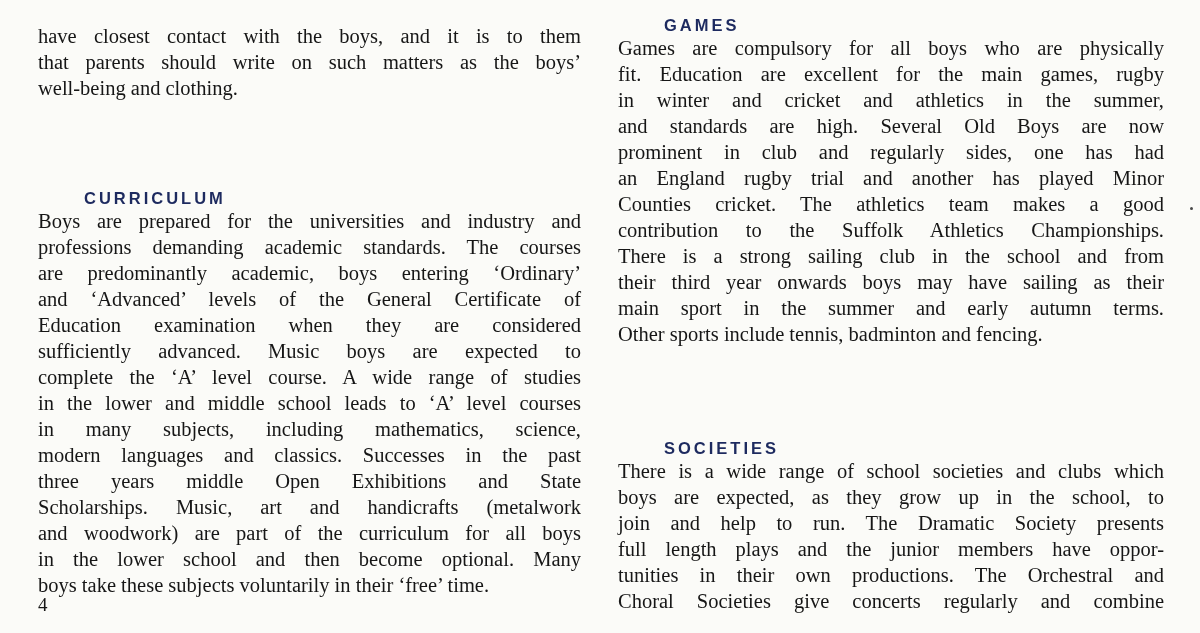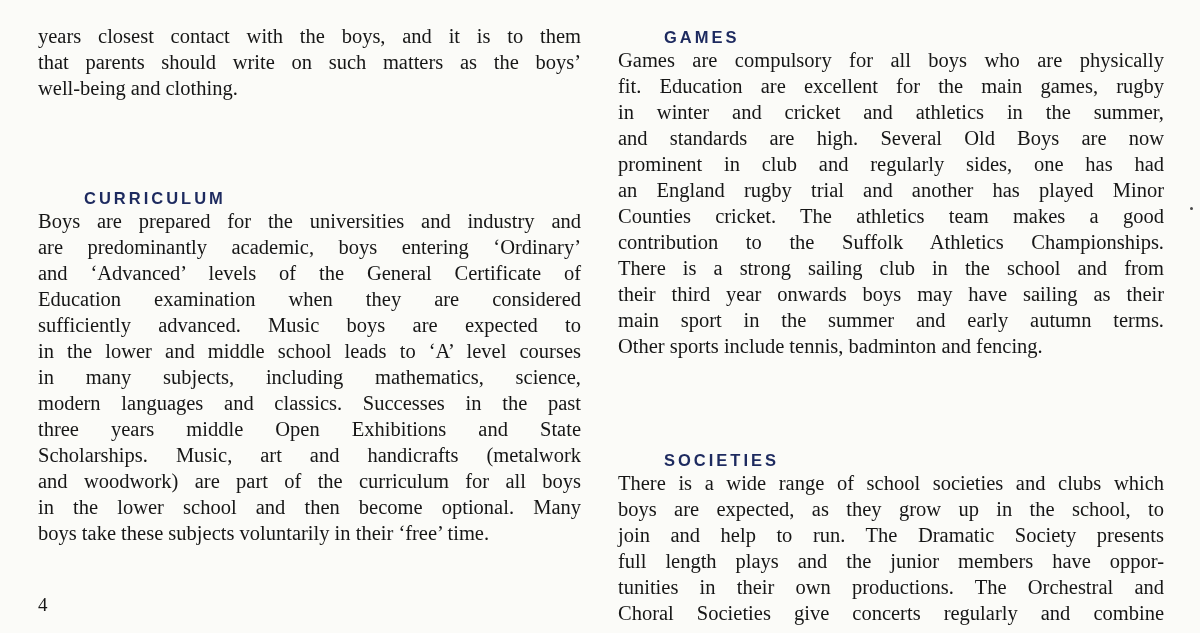--- a/index.html
+++ b/index.html
@@ -19,21 +19,21 @@
   .col {
     position: absolute;
     top: 0;
   }
   .col-left  { left: 38px;  width: 543px; }
   .col-right { left: 618px; width: 546px; }
 
   section { display: block; }
   #sec-intro      { margin-top: 23px; }
   #sec-curriculum { margin-top: 88px; }
-  #sec-games      { margin-top: 28px; }
+  #sec-games      { margin-top: 16px; }
   #sec-societies  { margin-top: 92px; }
 
   h2.heading {
     margin: 0;
     padding-left: 46px;
     font-family: "Liberation Sans", "DejaVu Sans", sans-serif;
     font-weight: bold;
     font-size: 16.5px;
     line-height: 19px;
     letter-spacing: 3px;
@@ -64,33 +64,35 @@
   }
   .speck-1 { left: 1190px; top: 207px; width: 3px; height: 3px; }
 </style>
 </head>
 <body>
 
 <div class="page">
   <div class="col col-left" id="col-left">
       <section id="sec-intro">
         <div class="para">
-          <div class="line">years closest contact with the boys, and it is to them</div>
+          <div class="line">have closest contact with the boys, and it is to them</div>
           <div class="line">that parents should write on such matters as the boys’</div>
           <div class="line last">well-being and clothing.</div>
         </div>
       </section>
       <section id="sec-curriculum">
         <h2 class="heading">CURRICULUM</h2>
         <div class="para">
           <div class="line">Boys are prepared for the universities and industry and</div>
+          <div class="line">professions demanding academic standards. The courses</div>
           <div class="line">are predominantly academic, boys entering ‘Ordinary’</div>
           <div class="line">and ‘Advanced’ levels of the General Certificate of</div>
           <div class="line">Education examination when they are considered</div>
           <div class="line">sufficiently advanced. Music boys are expected to</div>
+          <div class="line">complete the ‘A’ level course. A wide range of studies</div>
           <div class="line">in the lower and middle school leads to ‘A’ level courses</div>
           <div class="line">in many subjects, including mathematics, science,</div>
           <div class="line">modern languages and classics. Successes in the past</div>
           <div class="line">three years middle Open Exhibitions and State</div>
           <div class="line">Scholarships. Music, art and handicrafts (metalwork</div>
           <div class="line">and woodwork) are part of the curriculum for all boys</div>
           <div class="line">in the lower school and then become optional. Many</div>
           <div class="line last">boys take these subjects voluntarily in their ‘free’ time.</div>
         </div>
       </section>

